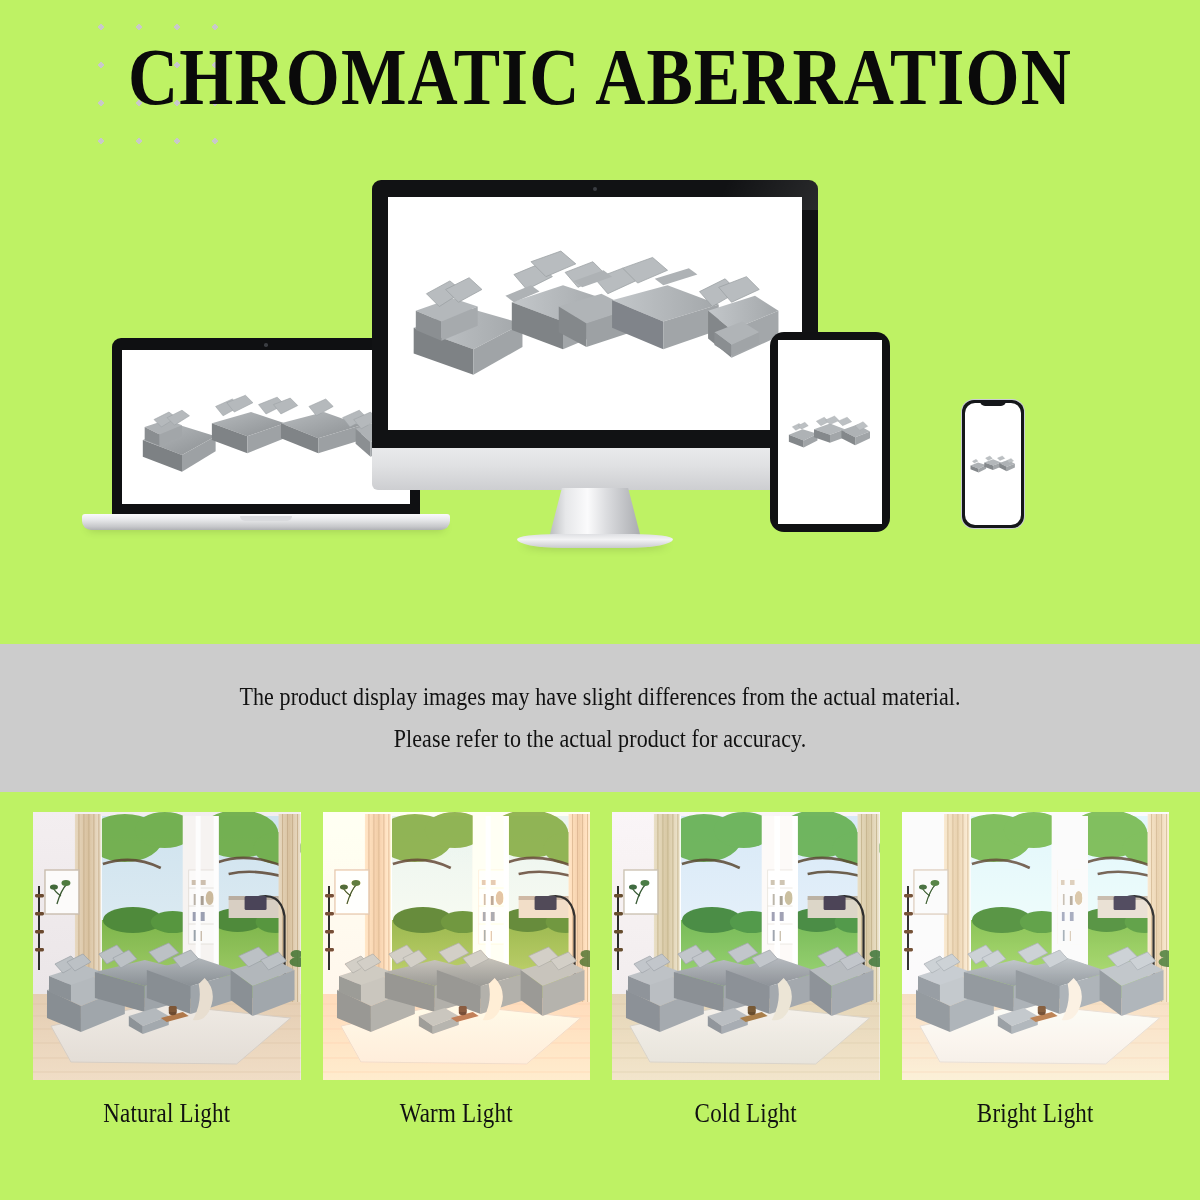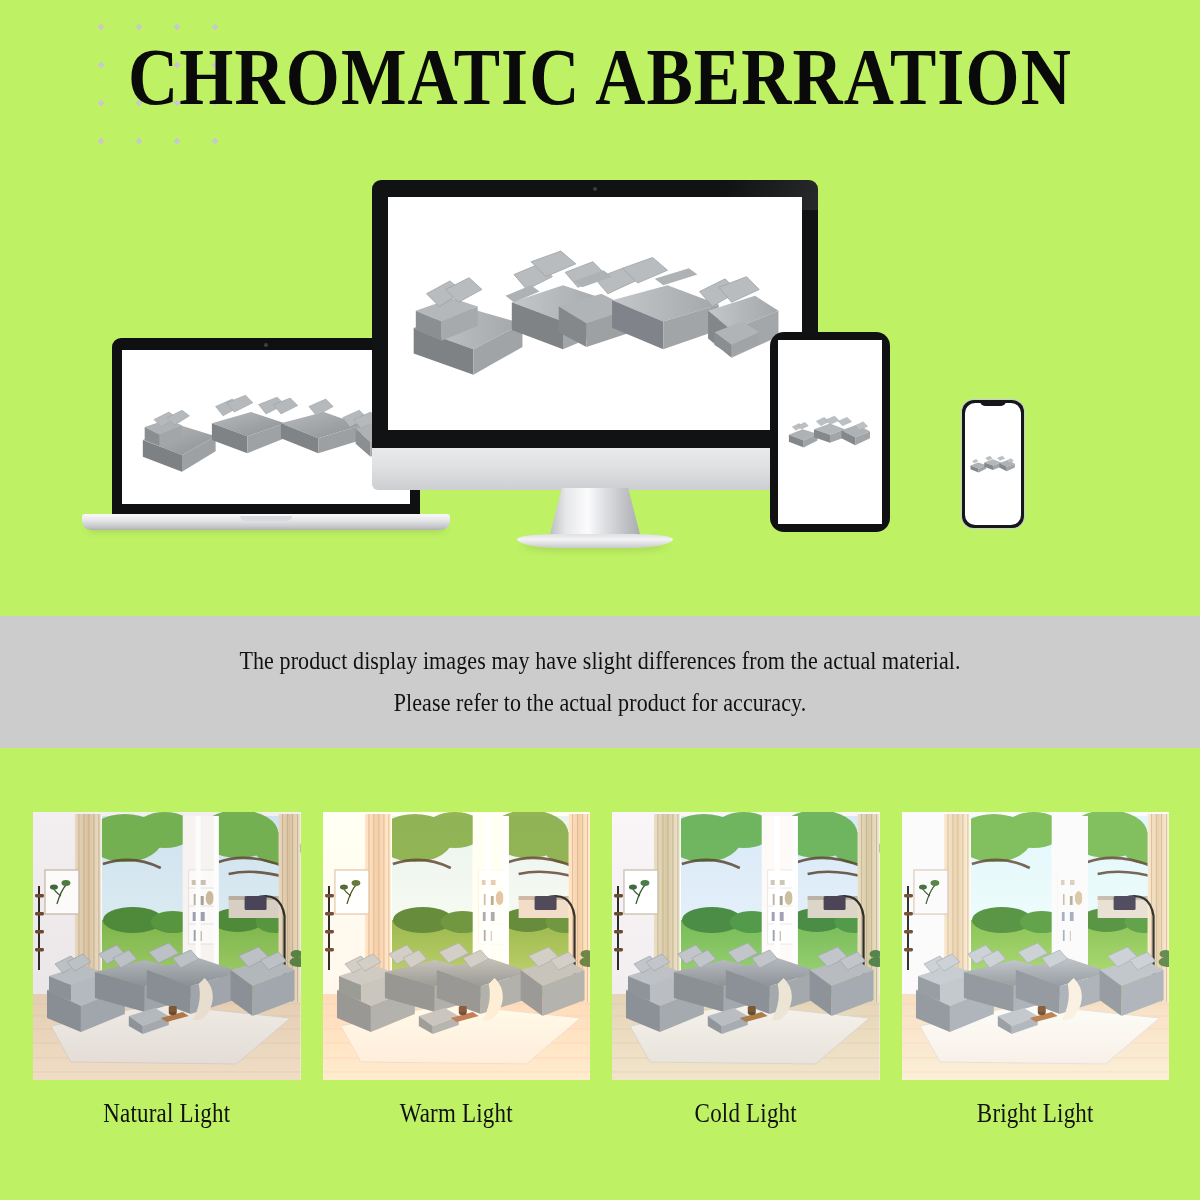--- a/index.html
+++ b/index.html
@@ -114,21 +114,21 @@
     position:absolute; left:50%; top:0; margin-left:-13px; width:26px; height:6px;
     background:#15171a; border-radius:0 0 5px 5px; z-index:5;
   }
 
   
   .sofa-wrap{ position:absolute; inset:0; display:flex; align-items:center; justify-content:center;}
   .sofa-wrap svg{ display:block; }
 
   
   .banner{
-    position:absolute; left:0; top:616px; width:1200px; height:132px;
+    position:absolute; left:0; top:644px; width:1200px; height:148px;
     background:#cccccc;
     display:flex; flex-direction:column; align-items:center; justify-content:center;
   }
   .banner-line{
     font-family:"Liberation Serif", serif;
     font-size:22px; color:#111;
     letter-spacing:.1px; line-height:1.9;
     transform:scaleY(1.18); transform-origin:50% 50%;
     white-space:nowrap;
   }

